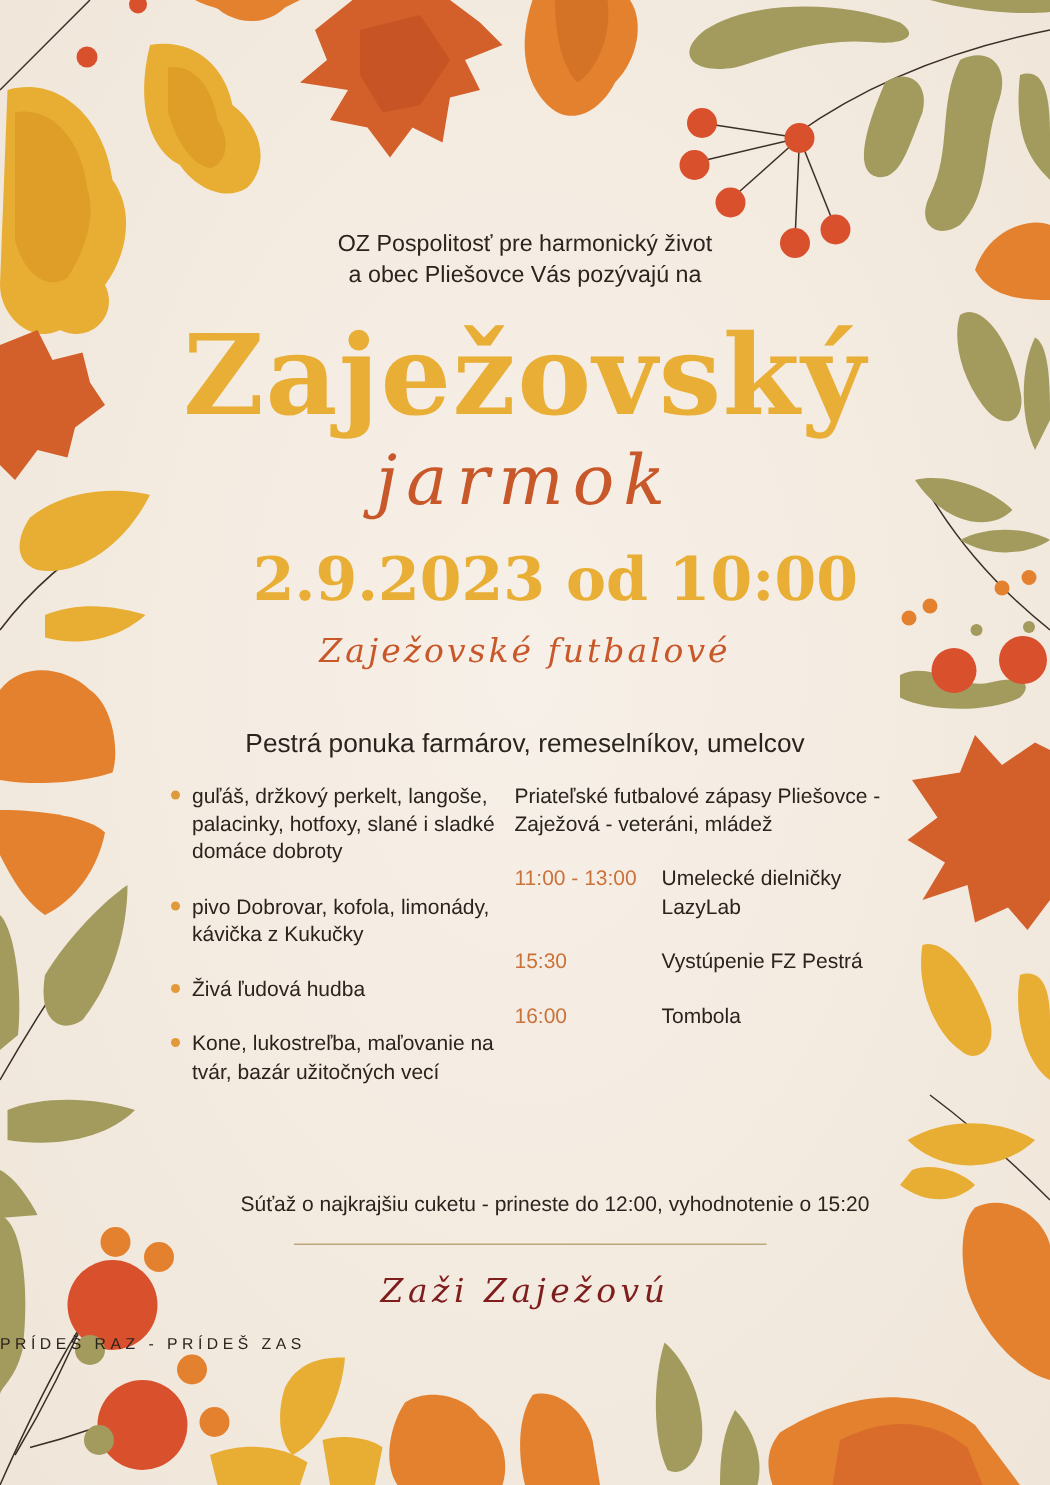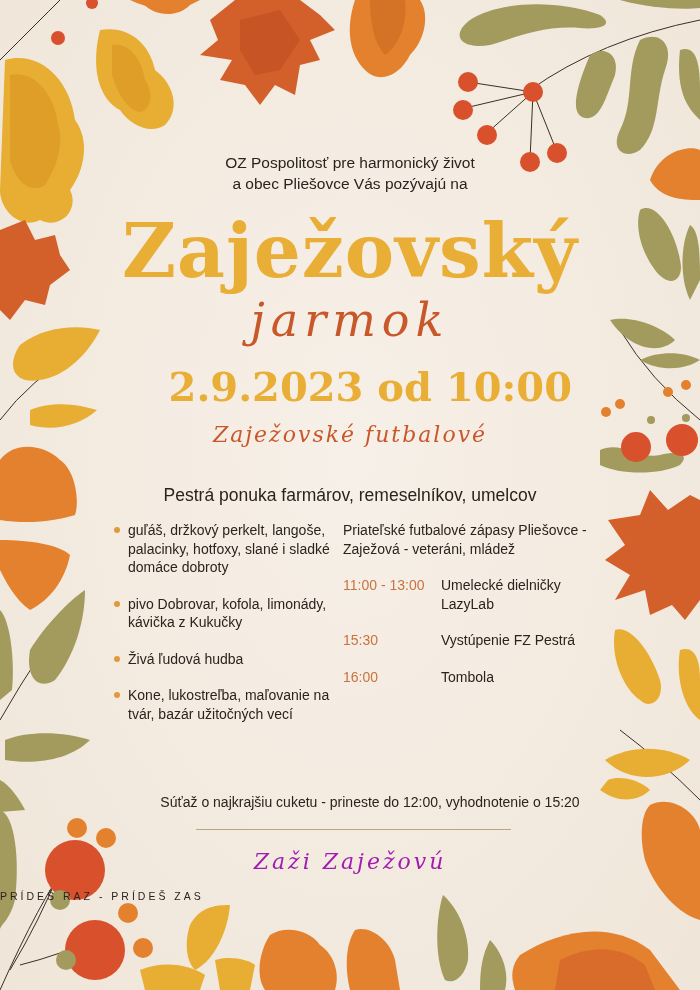--- a/index.html
+++ b/index.html
@@ -68,21 +68,21 @@
       position:absolute; top:794px; left:0; width:652px; text-align:center;
       font-size:14px; color:#2b231d;margin-left:44px;
     }
     .divider {
       position:absolute; top:829px; left:196px; width:315px; height:1px;
       background:#b9a77a;
     }
     .slogan {
       position:absolute; top:848px; left:0; width:700px; text-align:center;
       font-family:"DejaVu Serif", serif; font-style:italic;
-      font-size:22px; letter-spacing:3px; color:#a21caf; line-height:28px;
+      font-size:22px; letter-spacing:3px; color:#7f1d1d; line-height:28px;
     }
     .tagline {
       position:absolute; top:890px; left:0; width:700px; 
       font-size:10.5px; letter-spacing:3px; color:#2b231d;
     }
   </style>
 </head>
 <body>
 
 <div class="paper"></div>

